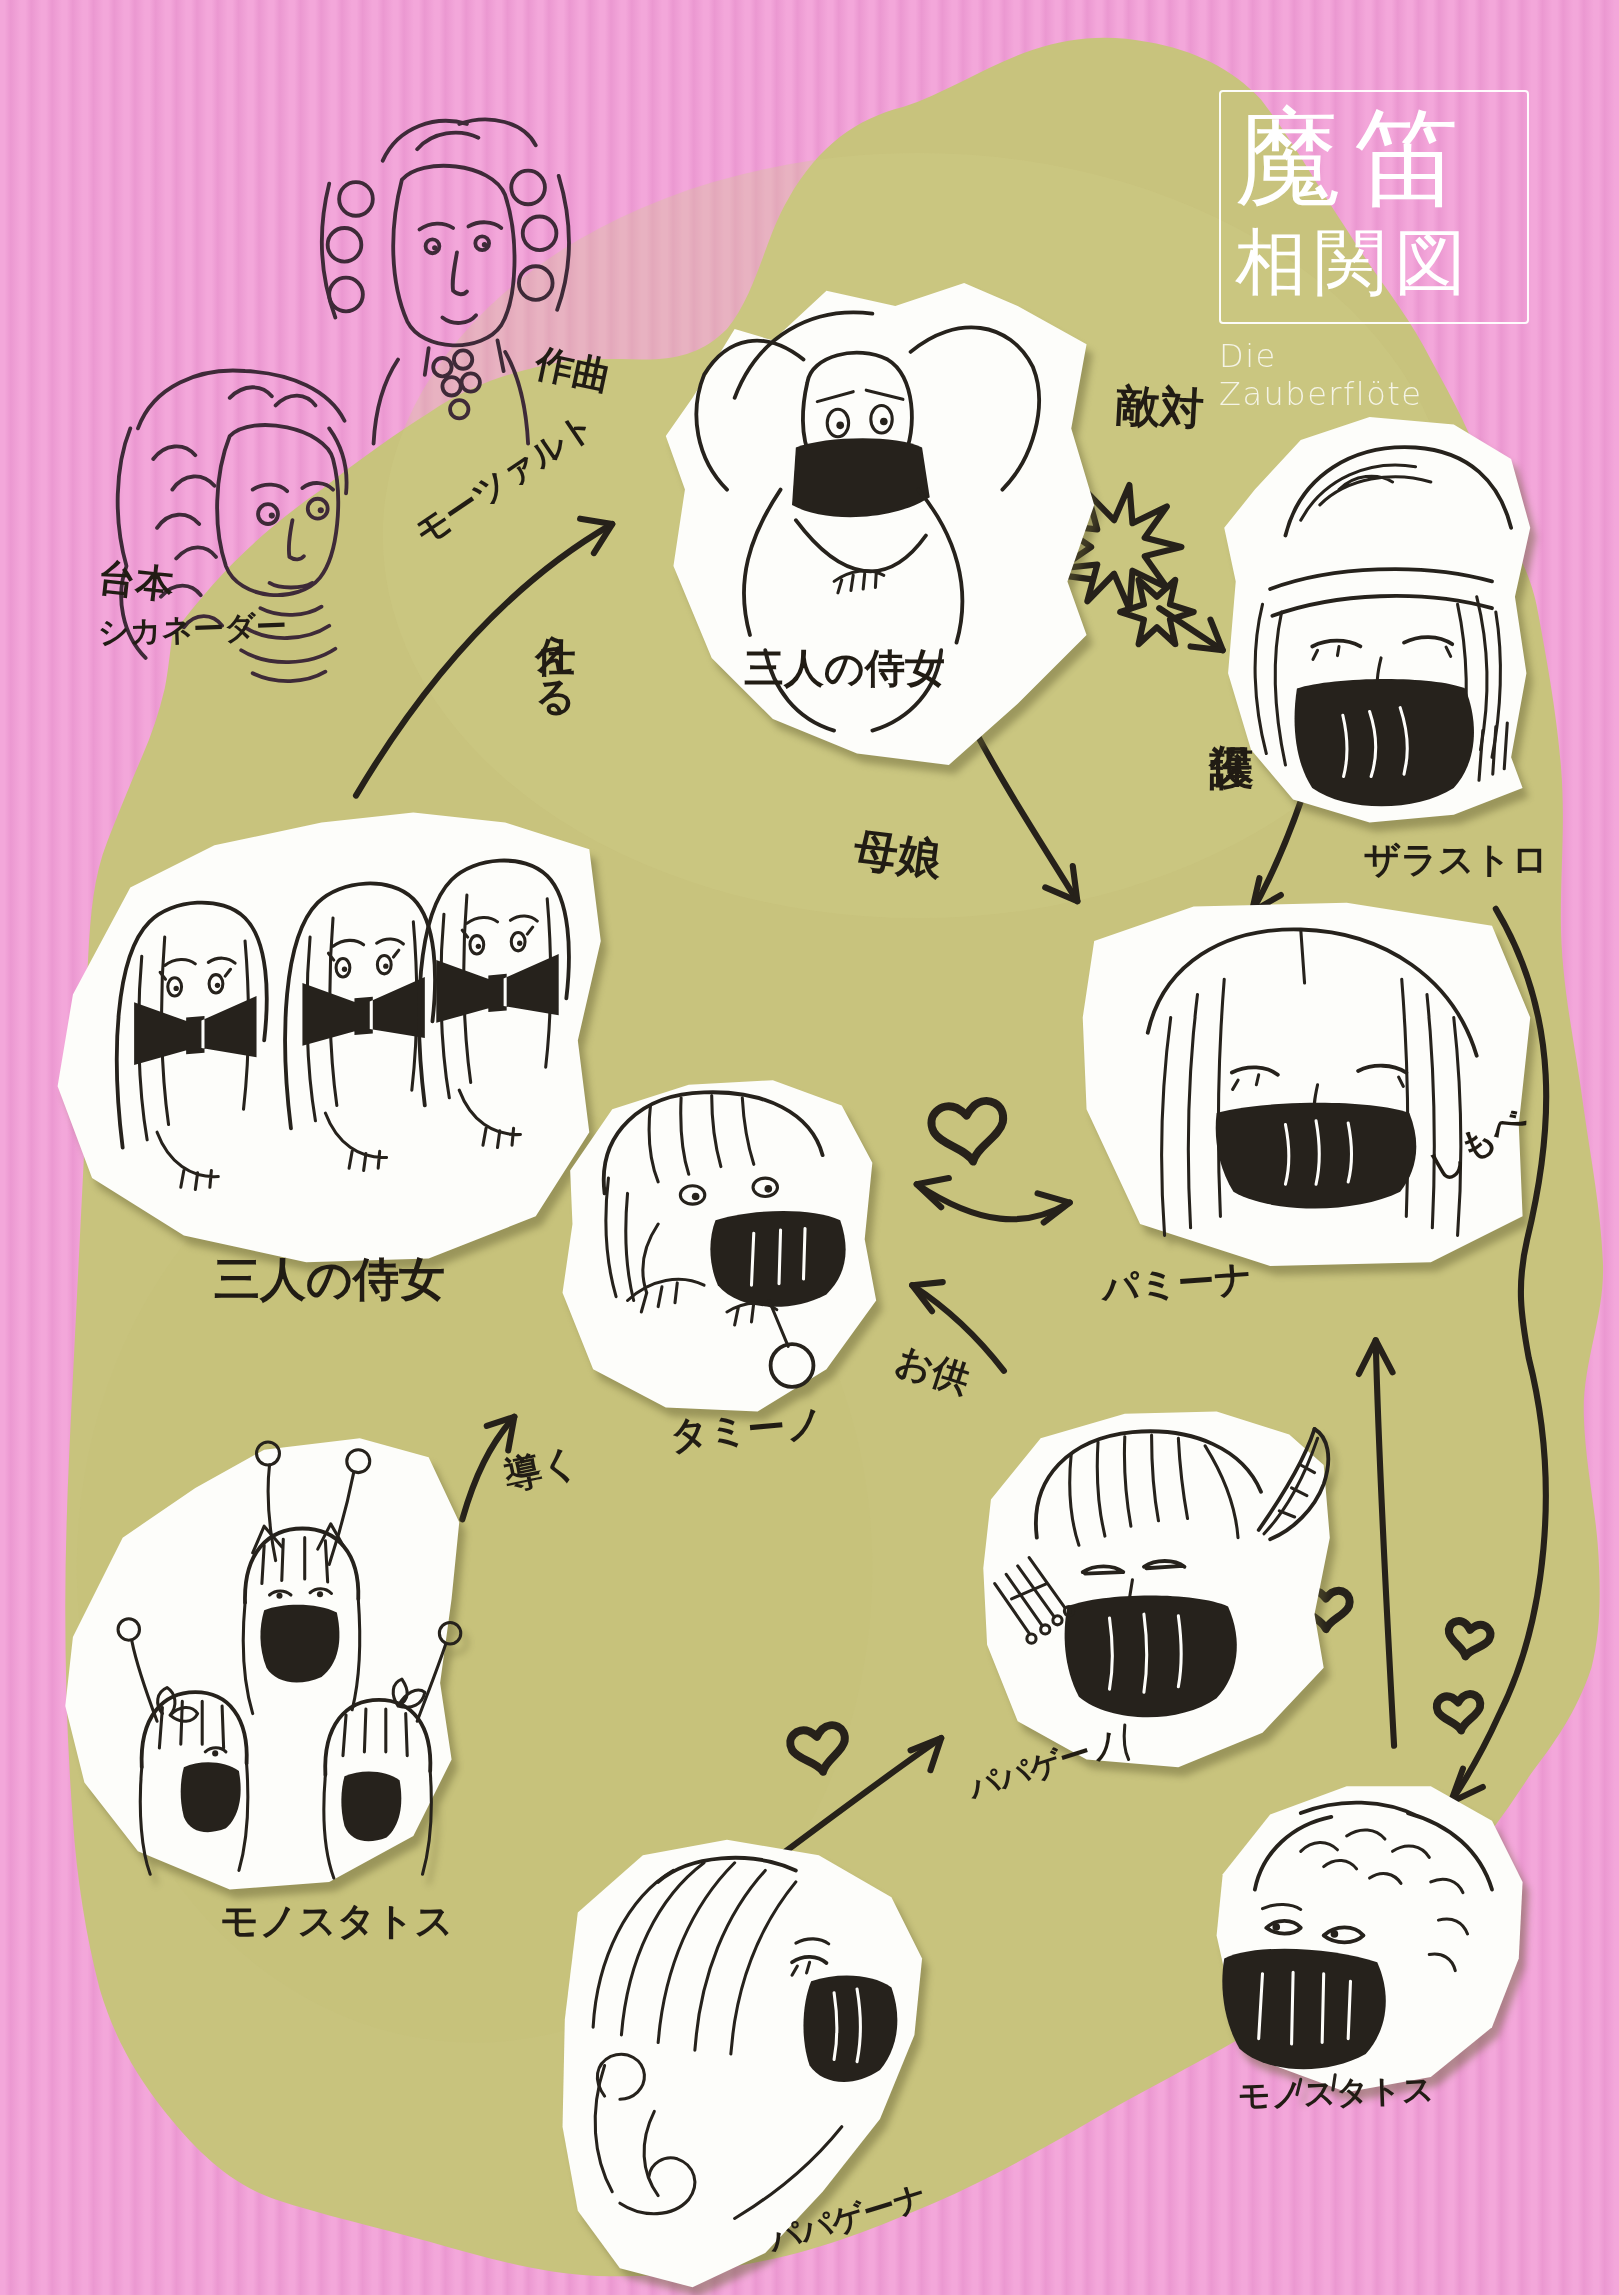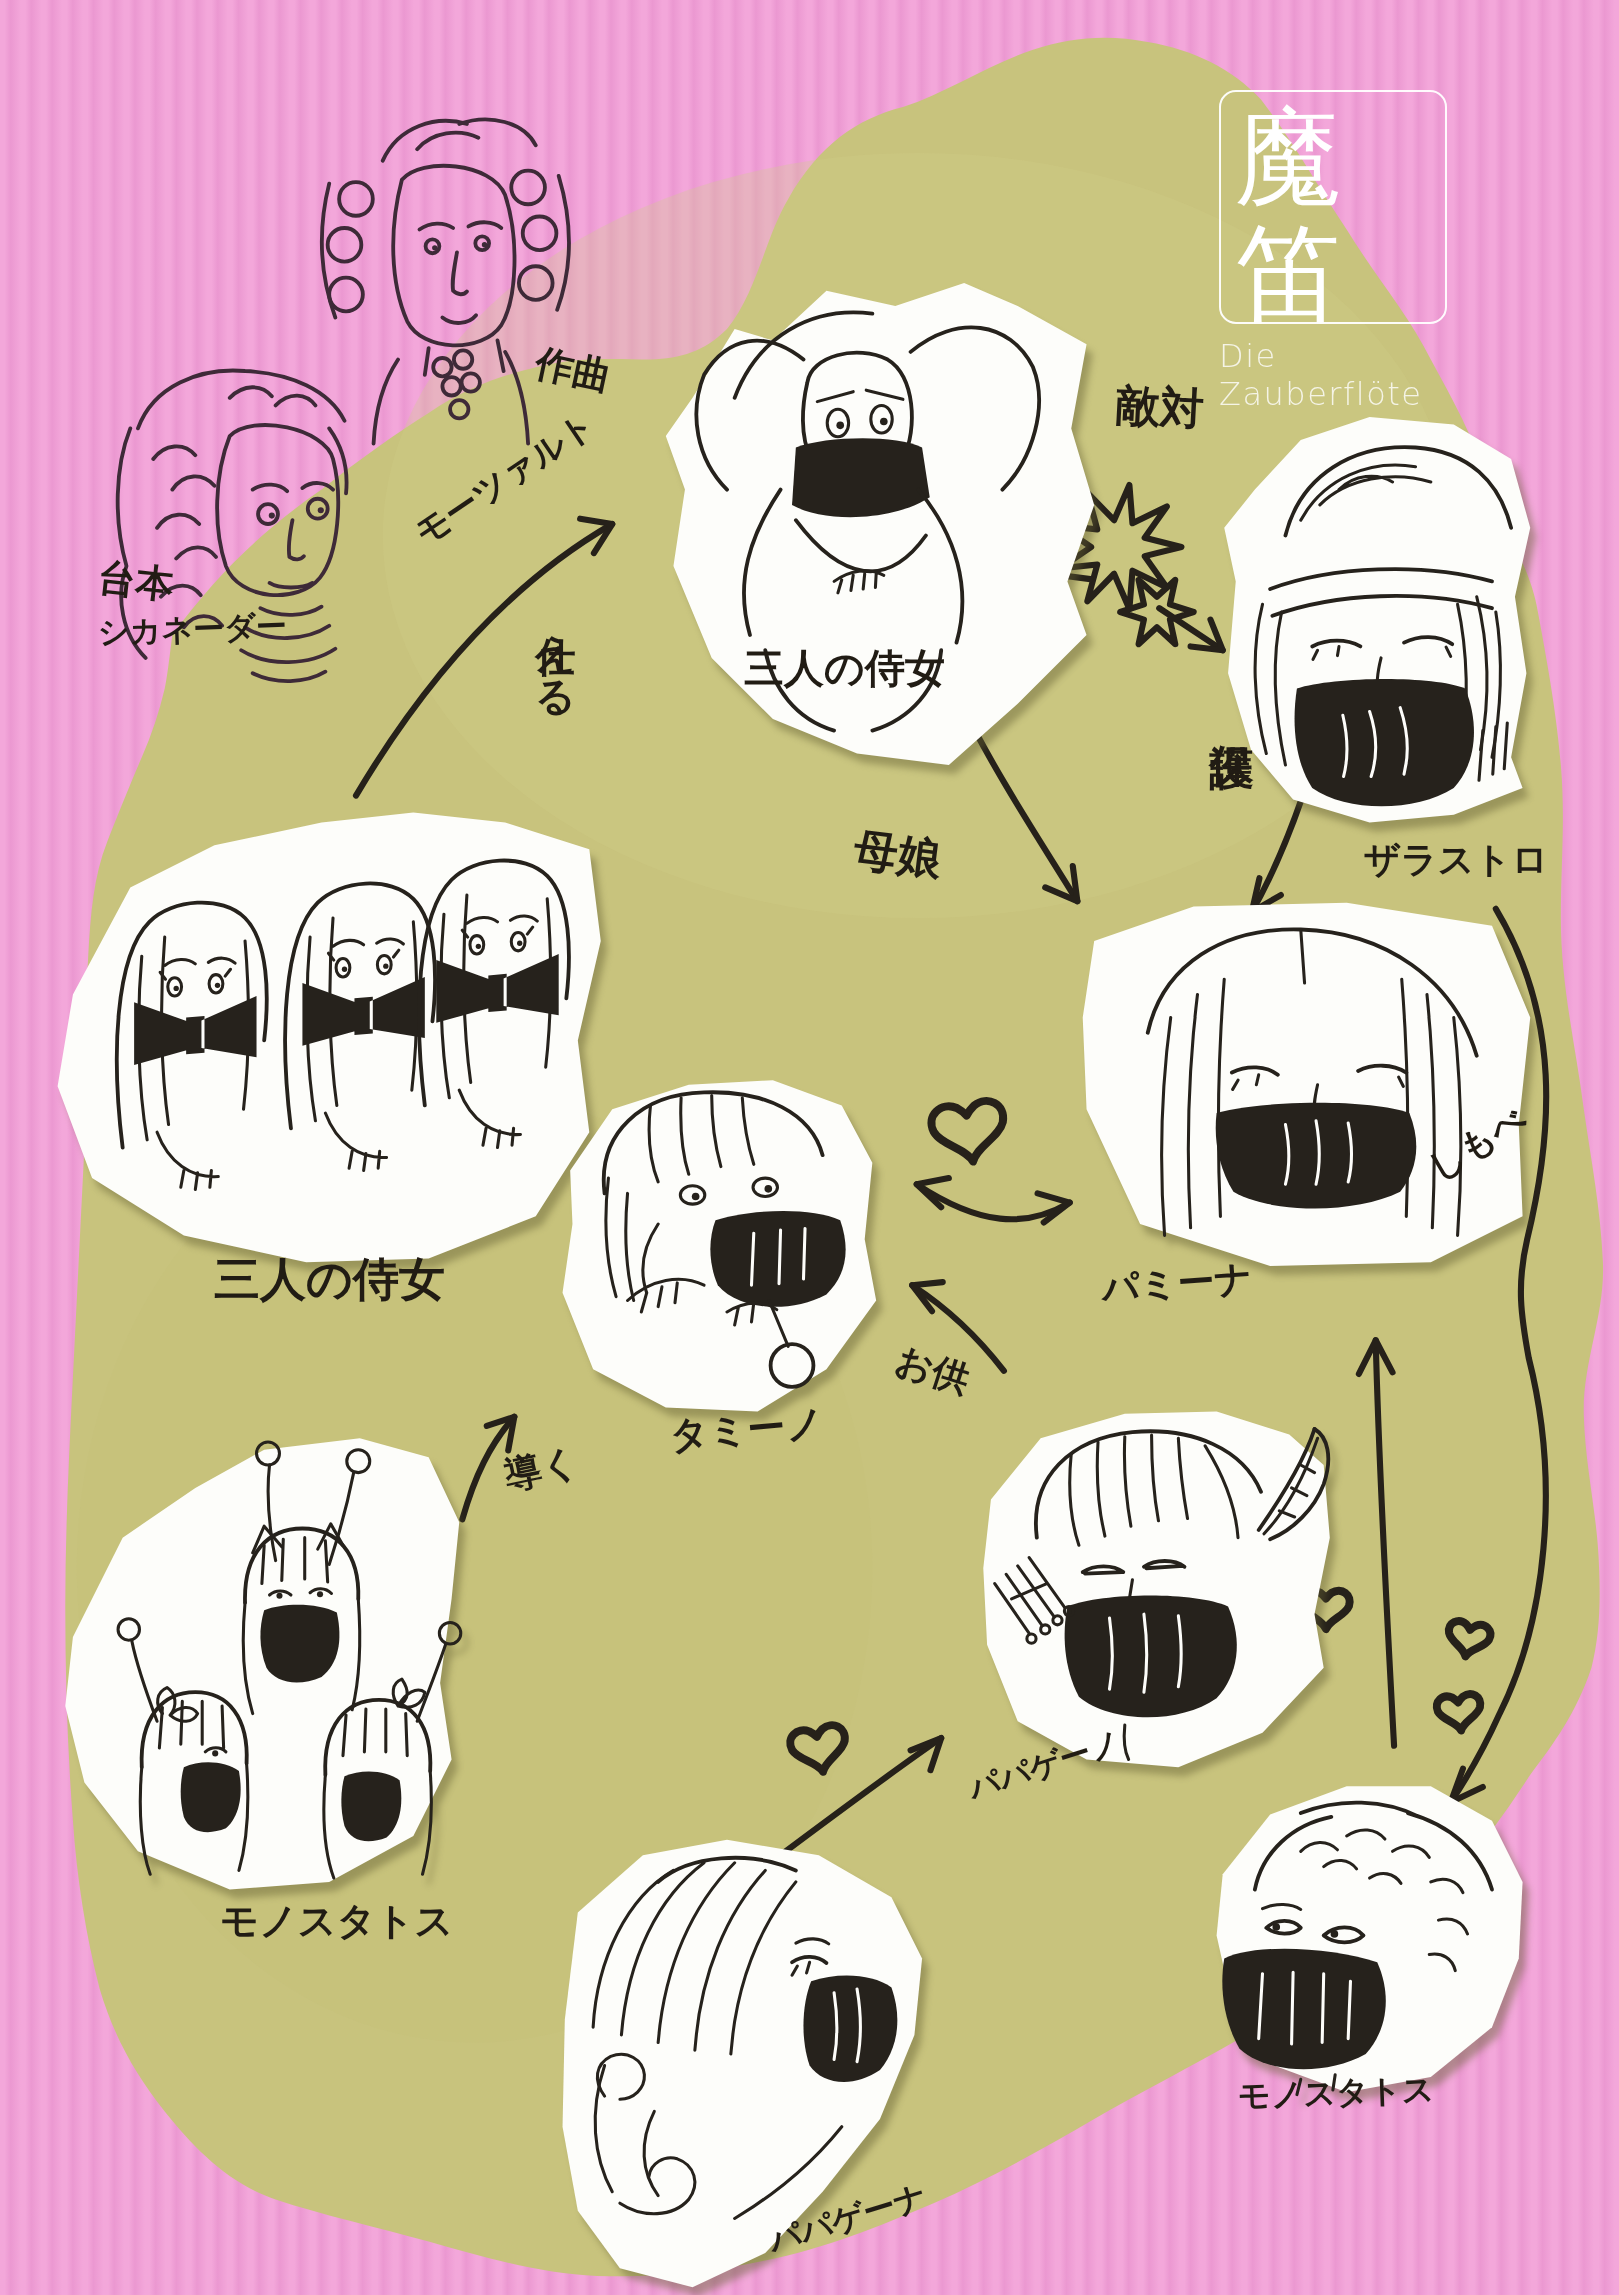--- a/index.html
+++ b/index.html
@@ -11,22 +11,22 @@
   .sk2{fill:none;stroke:#26221c;stroke-width:4;stroke-linecap:round;stroke-linejoin:round}
   .mk{fill:#26221c;stroke:none}
   .wg{fill:none;stroke:#fdfdfa;stroke-width:4;stroke-linecap:round}
   .pk{fill:none;stroke:#3e2a38;stroke-width:5;stroke-linecap:round;stroke-linejoin:round}
   .ar{fill:none;stroke:#26211a;stroke-width:8;stroke-linecap:round;stroke-linejoin:round}
   .stkr{fill:#fdfdfa}
   .stk{filter:drop-shadow(8px 12px 5px rgba(100,96,50,.45))}
   .dot{fill:#26221c}
   .lbl{position:absolute;color:#211c14;font-weight:700;white-space:nowrap;z-index:5;transform-origin:left center;}
   .v{writing-mode:vertical-rl;text-orientation:upright;}
-  .title-box{position:absolute;left:1219px;top:90px;width:228px;height:234px;border:2.3px solid rgba(255,255,255,.95);
-    border-radius:17px;color:#fff;z-index:5;box-sizing:border-box;padding:7.7px 13.8px;}
+  .title-box{position:absolute;left:1219px;top:90px;width:310px;height:234px;border:2.3px solid rgba(255,255,255,.95);
+    border-radius:4px;color:#fff;z-index:5;box-sizing:border-box;padding:7.7px 13.8px;}
   .t1{font-size:106px;font-weight:100;letter-spacing:12.2px;line-height:116px;}
   .t2{font-size:72px;font-weight:100;letter-spacing:7.7px;line-height:93px;}
   .subtitle{position:absolute;left:1219px;top:337px;width:257px;text-align:left;font-size:32px;font-weight:300;
     letter-spacing:1.5px;color:rgba(255,255,255,.8);z-index:5;}
 </style>
 </head>
 <body>
 
 <div id="canvas">
 
@@ -323,20 +323,21 @@
     <circle class="dot" cx="1668" cy="2519" r="5"></circle>
         <circle class="dot" cx="1744" cy="2528" r="5"></circle>
     <path class="mk" d="M 1600 2560 C 1640 2540 1740 2545 1800 2565 C 1820 2610 1812 2655 1785 2685 C 1730 2715 1655 2710 1620 2678 C 1598 2640 1594 2595 1600 2560 Z"></path>
     <path class="wg" d="M 1650 2580 L 1645 2665 M 1690 2578 L 1688 2672 M 1730 2580 L 1728 2670 M 1765 2590 L 1762 2665"></path>
     <path class="sk2" d="M 1700 2718 L 1695 2738 M 1745 2712 L 1742 2732"></path>
   </g>
 </svg>
 
 <div class="title-box">
   <div class="t1">魔笛</div>
+  <div class="t2">相関図</div>
 </div>
 <div class="subtitle">Die Zauberflöte</div>
 
 <div class="lbl" style="left:536px;top:337px;font-size:38px;transform:rotate(12deg);">作曲</div>
 <div class="lbl" style="left:419px;top:514px;font-size:34px;transform:rotate(-34deg);">モーツァルト</div>
 <div class="lbl" style="left:98px;top:552px;font-size:38px;transform:rotate(6deg);">台本</div>
 <div class="lbl" style="left:98px;top:612px;font-size:31px;transform:rotate(-2deg);">シカネーダー</div>
 
 <div class="lbl" style="left:744px;top:641px;font-size:40px;">三人の侍女</div>
 <div class="lbl" style="left:1328px;top:836px;font-size:36px;margin-left:36px;">ザラストロ</div>

